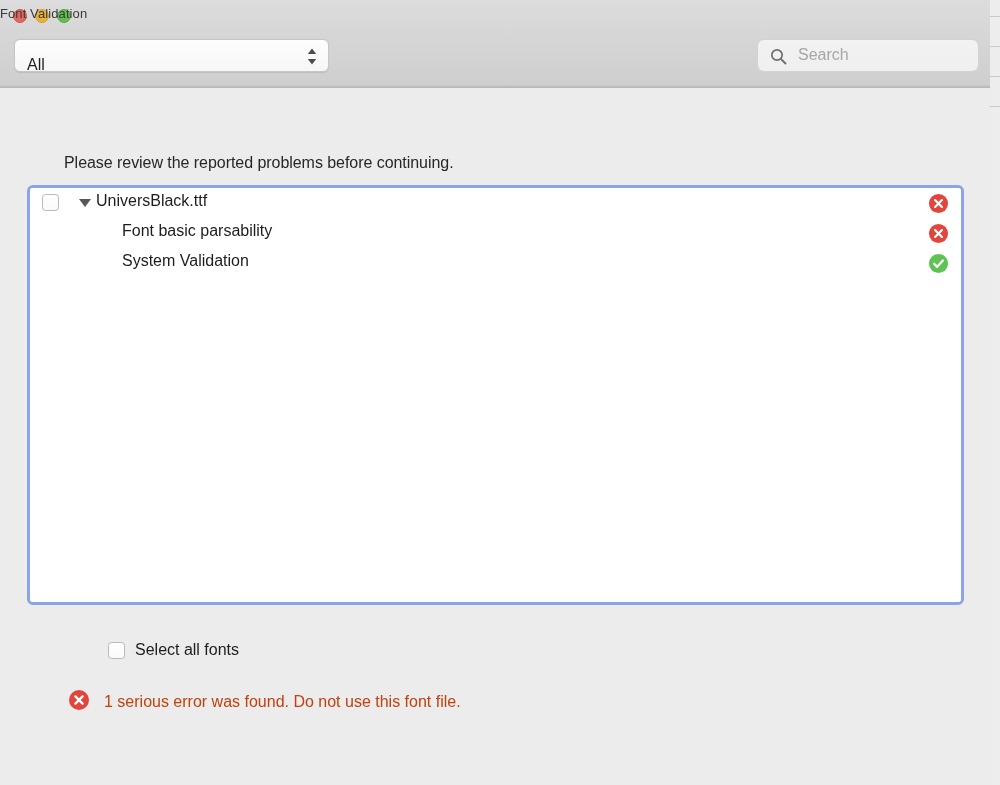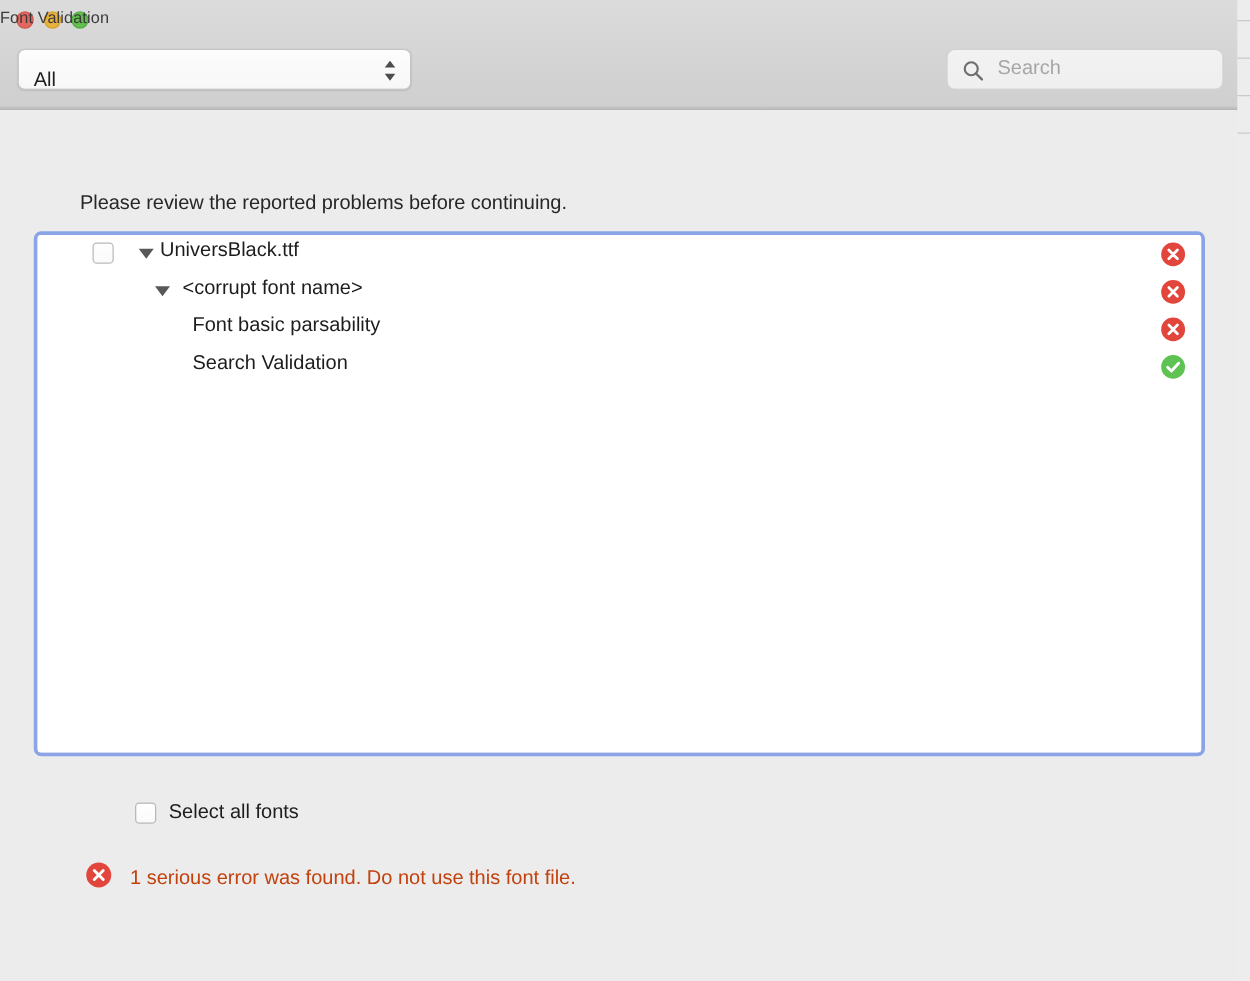--- a/index.html
+++ b/index.html
@@ -180,21 +180,20 @@
     box-sizing: border-box;
     overflow: hidden;
   }
   #list-inner {
     position: absolute;
     top: 0;
     left: 0;
     right: 0;
     bottom: 0;
     background: #ffffff;
-    padding-left: 32px;
   }
 
   .row {
     position: relative;
     height: 30px;
   }
   .row .rowlabel {
     position: absolute;
     top: 4px;
     font-size: 16px;
@@ -322,42 +321,34 @@
   <div id="content">
 
     <div id="subhead">Please review the reported problems before continuing.</div>
 
     <div id="list-box">
       <div id="list-inner">
           <div class="row lvl1">
             <div class="row-check"></div>
             <div class="tri"></div>
             <div class="rowlabel">UniversBlack.ttf</div>
-            <div class="status"><svg width="21" height="21" viewBox="0 0 22 22">
-                <circle cx="11" cy="11" r="10" fill="#e2453c"></circle>
-                <path d="M7.4 7.4 L14.6 14.6 M14.6 7.4 L7.4 14.6" stroke="#ffffff" stroke-width="2.3" stroke-linecap="round"></path>
-              </svg></div>
-          </div>
-          <div class="row lvl2">
-            <div class="tri"></div>
-            <div class="rowlabel">&lt;corrupt font name&gt;</div>
             <div class="status"><svg width="21" height="21" viewBox="0 0 22 22">
                 <circle cx="11" cy="11" r="10" fill="#e2453c"></circle>
                 <path d="M7.4 7.4 L14.6 14.6 M14.6 7.4 L7.4 14.6" stroke="#ffffff" stroke-width="2.3" stroke-linecap="round"></path>
               </svg></div>
           </div>
           <div class="row lvl3">
             <div class="rowlabel">Font basic parsability</div>
             <div class="status"><svg width="21" height="21" viewBox="0 0 22 22">
                 <circle cx="11" cy="11" r="10" fill="#e2453c"></circle>
                 <path d="M7.4 7.4 L14.6 14.6 M14.6 7.4 L7.4 14.6" stroke="#ffffff" stroke-width="2.3" stroke-linecap="round"></path>
               </svg></div>
           </div>
           <div class="row lvl3">
-            <div class="rowlabel">Search Validation</div>
+            <div class="rowlabel">System Validation</div>
             <div class="status"><svg width="21" height="21" viewBox="0 0 22 22">
                 <circle cx="11" cy="11" r="10" fill="#5fc354"></circle>
                 <path d="M6.4 11.3 L9.6 14.5 L15.6 7.9" fill="none" stroke="#ffffff" stroke-width="2.4" stroke-linecap="round" stroke-linejoin="round"></path>
               </svg></div>
           </div>
         </div>
     </div>
 
     <div id="select-all-row">
       <div id="select-all-box"></div>

